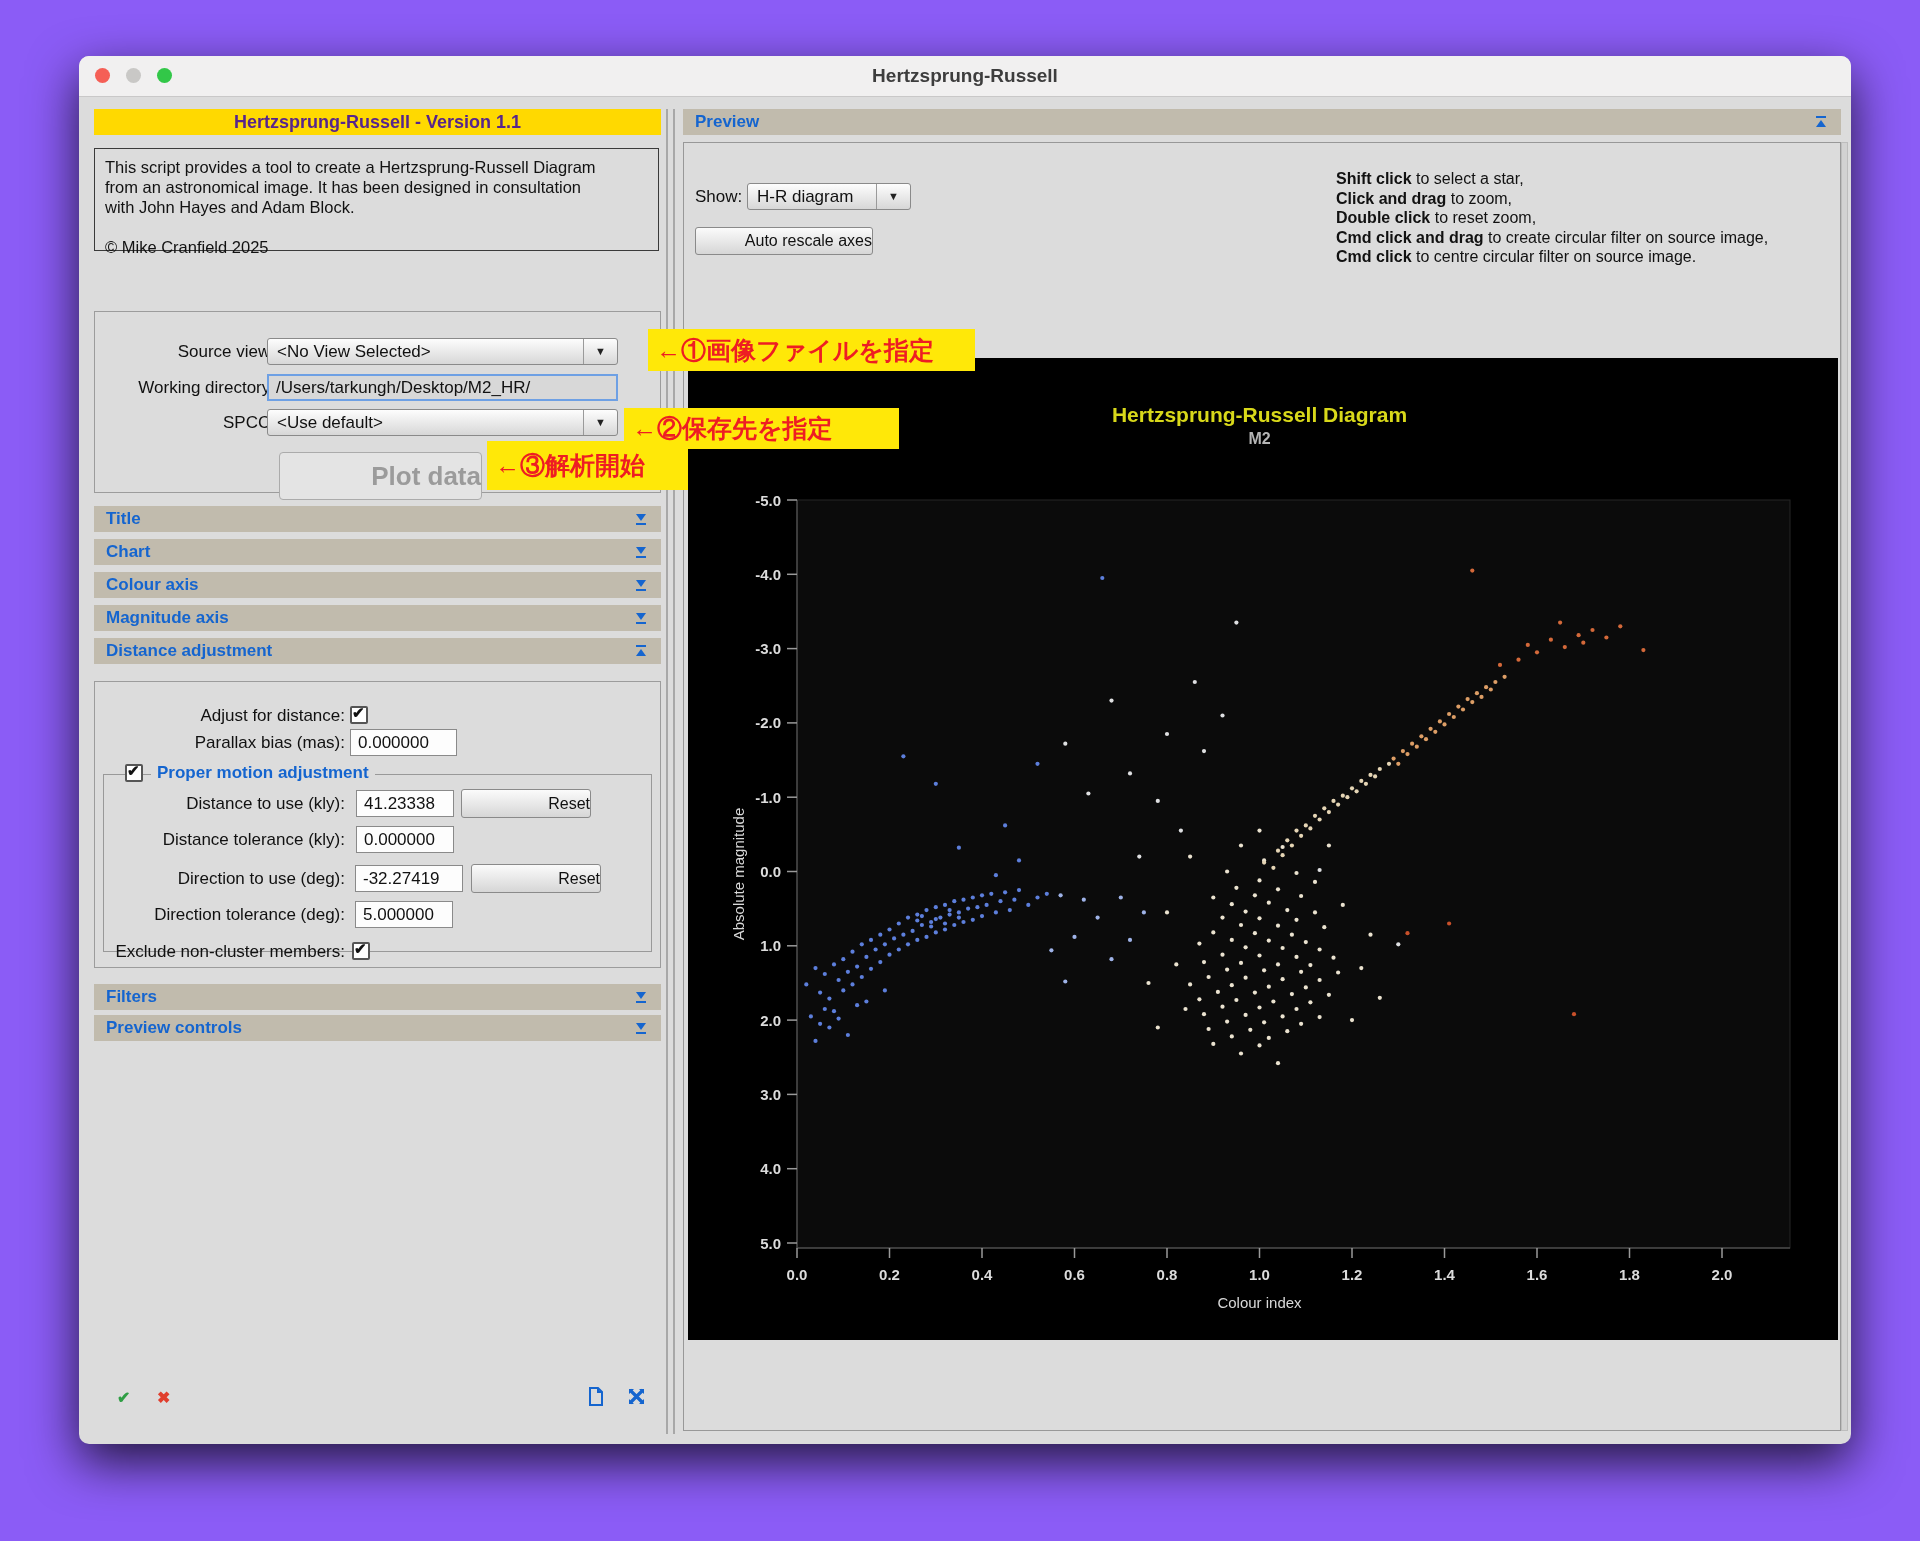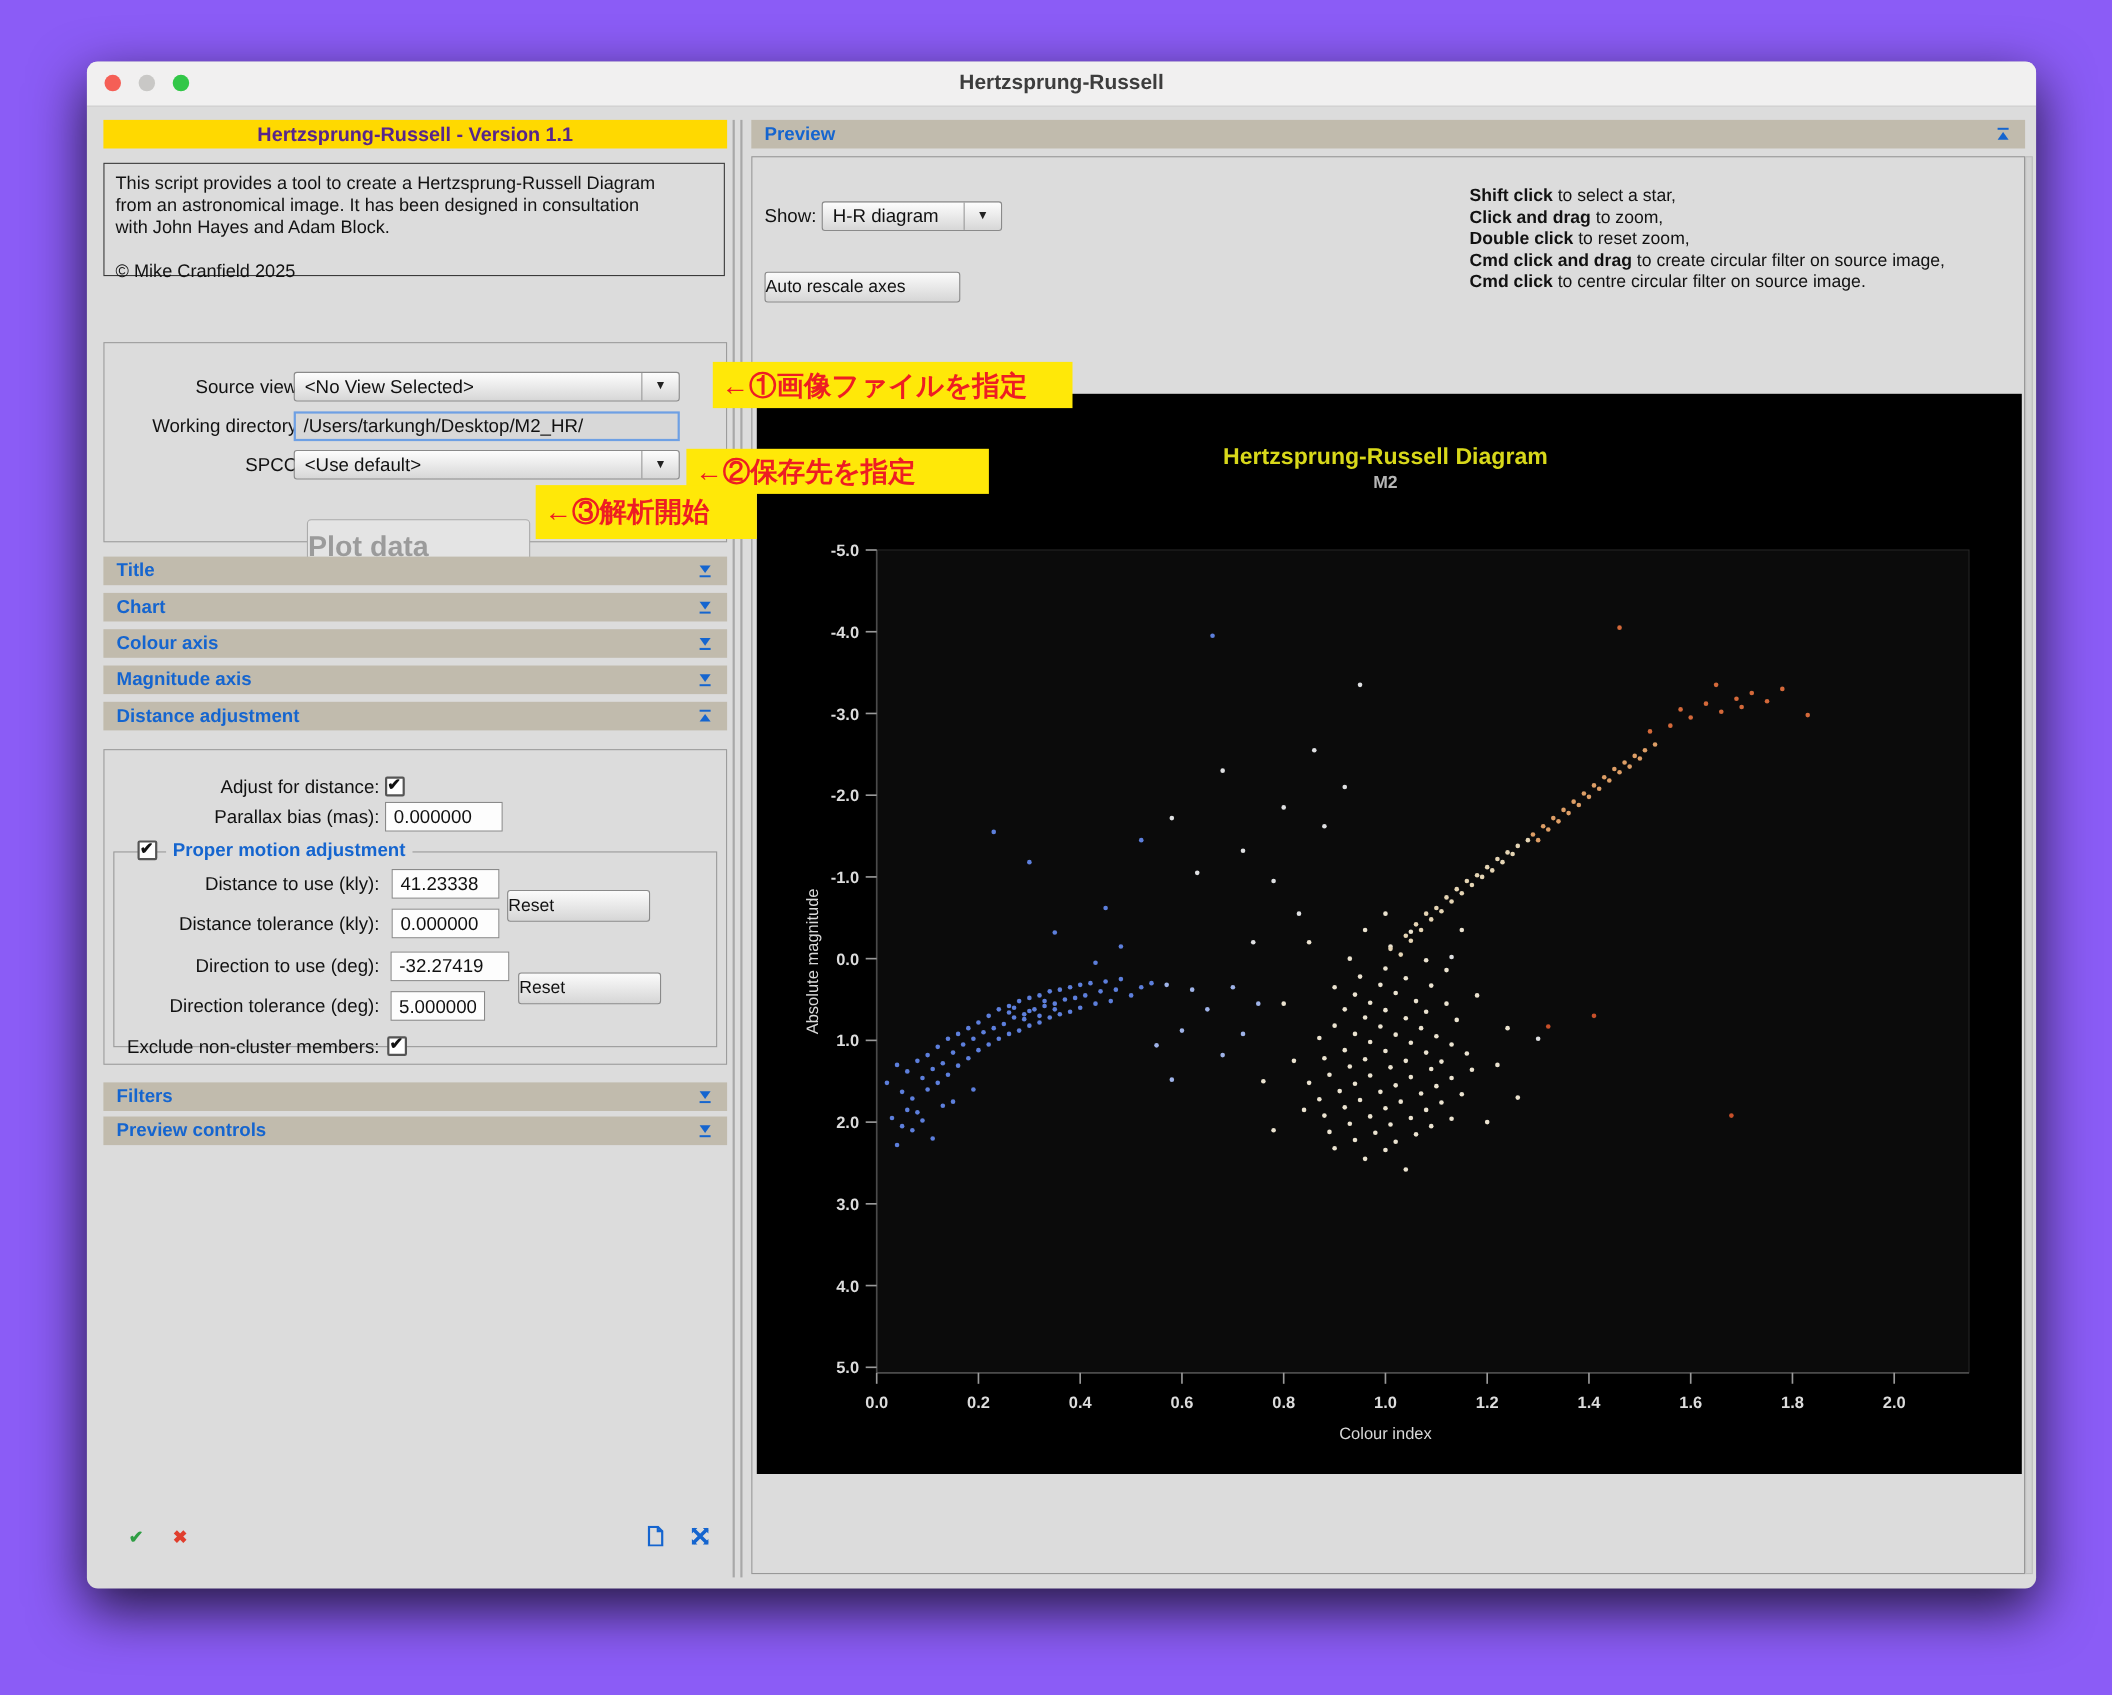--- a/index.html
+++ b/index.html
@@ -31,21 +31,21 @@
   .flabel{position:absolute;font-size:17px;color:#111;text-align:right;line-height:27px;}
   .dropdown{position:absolute;height:27px;border:1px solid #8a8a8a;border-radius:3px;
             background:linear-gradient(#fdfdfd,#d7d7d7);box-sizing:border-box;}
   .dropdown .val{position:absolute;left:9px;top:0;right:38px;line-height:25px;font-size:17px;color:#111;
                  overflow:hidden;white-space:nowrap;}
   .dropdown .arr{position:absolute;right:0;top:0;width:33px;height:100%;border-left:1px solid #9a9a9a;
                  text-align:center;line-height:25px;font-size:11px;color:#222;}
   .tinput{position:absolute;height:27px;border:1px solid #8a8a8a;background:#fdfdfd;font-size:17px;
           color:#111;padding:0 7px;box-sizing:border-box;font-family:"Liberation Sans",sans-serif;}
   .btn{position:absolute;border:1px solid #8a8a8a;border-radius:3px;background:linear-gradient(#fbfbfb,#d6d6d6);
-       font-size:16px;color:#111;text-align:left;box-sizing:border-box;margin-top:20px;}
+       font-size:16px;color:#111;text-align:right;box-sizing:border-box;}
   .checkbox{position:absolute;width:18px;height:18px;background:#fff;border:2px solid #555;border-radius:2px;
             box-sizing:border-box;}
   .checkbox .mk{position:absolute;left:0px;top:-4px;font-size:15px;font-weight:bold;color:#111;}
 
   .fieldset{position:absolute;border:1px solid #999;}
   .legendrow{position:absolute;background:#dcdcdc;padding:0 6px;font-weight:bold;font-size:17px;color:#1565cf;}
 
   .annot{position:absolute;background:#ffe808;color:#ee1d23;font-weight:bold;font-size:25px;
          display:flex;align-items:center;padding-left:8px;box-sizing:border-box;z-index:40;}
 
@@ -161,21 +161,21 @@
       <div class="btn" style="left:366px;top:107px;width:130px;height:29px;line-height:27px;">Reset</div>
 
       <span class="flabel" style="right:315px;top:144px;width:240px;">Distance tolerance (kly):</span>
       <input class="tinput" style="left: 261px; top: 144px; width: 98px;" value="0.000000">
 
       <span class="flabel" style="right:315px;top:183px;width:240px;">Direction to use (deg):</span>
       <input class="tinput" style="left: 260px; top: 183px; width: 108px;" value="-32.27419">
       <div class="btn" style="left:376px;top:182px;width:130px;height:29px;line-height:27px;">Reset</div>
 
       <span class="flabel" style="right:315px;top:219px;width:240px;">Direction tolerance (deg):</span>
-      <input class="tinput" style="left: 260px; top: 219px; width: 86px; text-align: center;" value="5.000000">
+      <input class="tinput" style="left: 260px; top: 219px; width: 98px;" value="5.000000">
 
       <span class="flabel" style="right:315px;top:256px;width:250px;">Exclude non-cluster members:</span>
       <span class="checkbox" style="left:257px;top:260px;">
           <span class="mk">✔</span>
         </span>
     </div>
 
     <div class="secbar" style="top:928px;">
       <span class="lbl">Filters</span>
       <svg width="12" height="12" viewBox="0 0 12 12">

